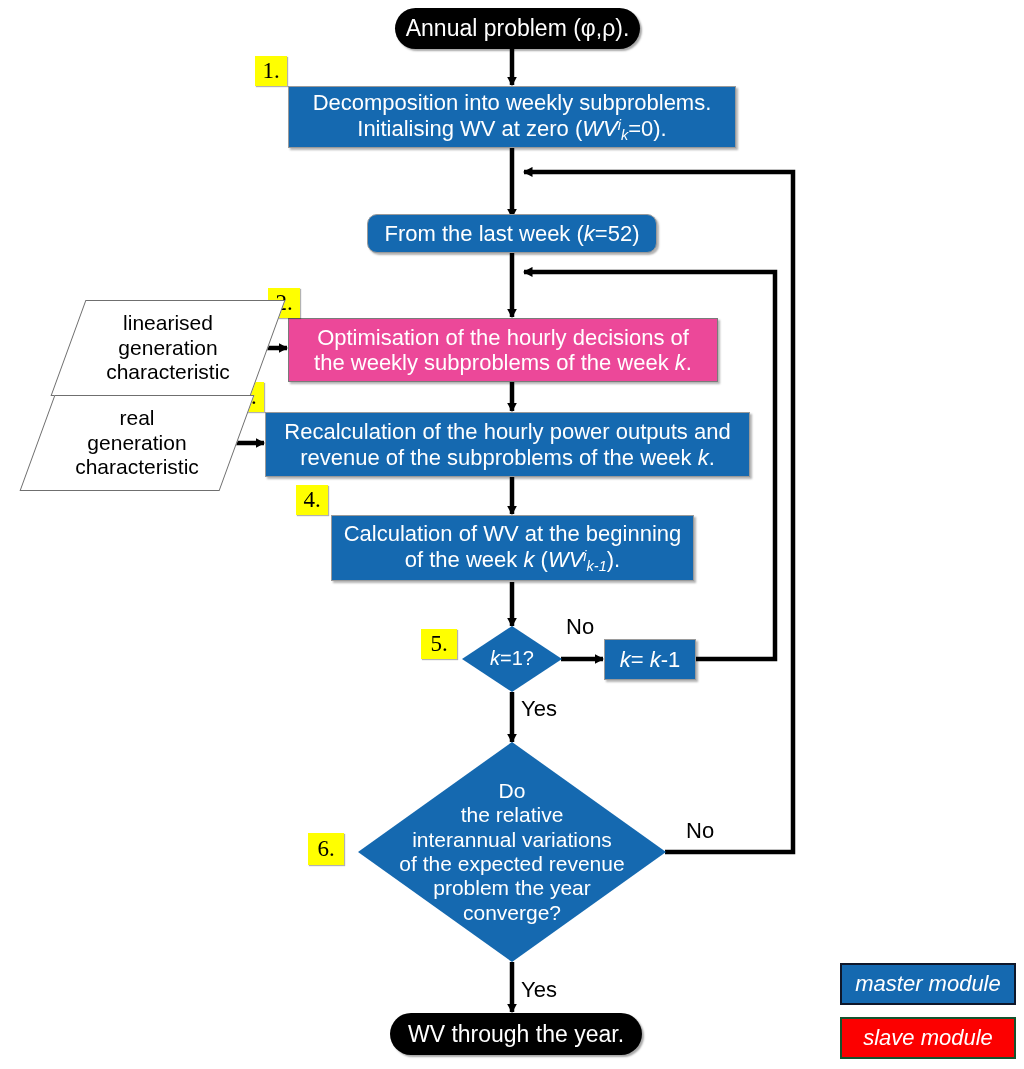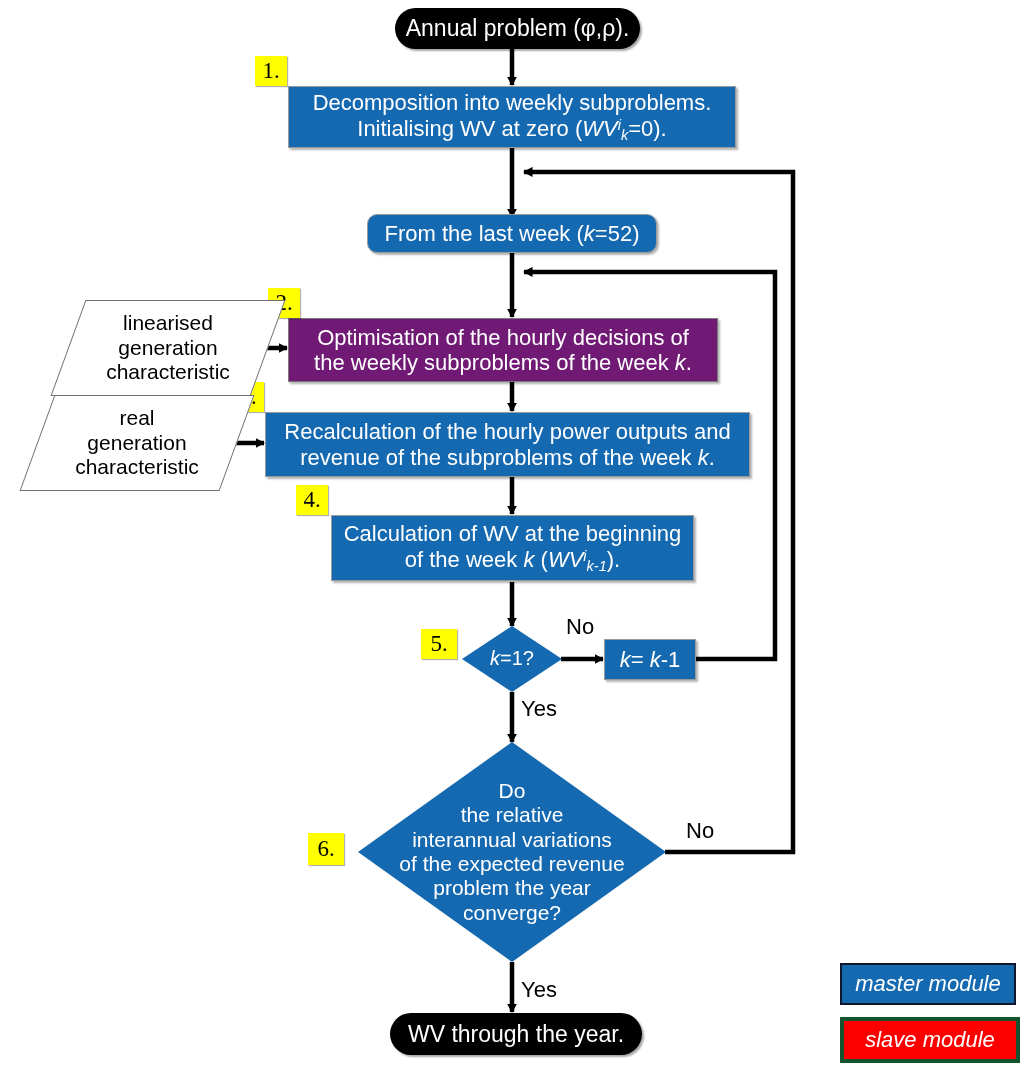--- a/index.html
+++ b/index.html
@@ -11,21 +11,21 @@
   .node{position:absolute;box-sizing:border-box;display:flex;align-items:center;
         justify-content:center;text-align:center;line-height:1.15;}
 
   
   .terminal{background:#000000;color:#ffffff;border-radius:22px;font-size:23px;
             box-shadow:2px 2px 2px rgba(0,0,0,.35);}
 
   
   .proc{background:#1569B0;color:#ffffff;border:1px solid #9a9a9a;font-size:22px;
         box-shadow:2px 2px 2px rgba(0,0,0,.30);}
-  .proc.slave{background:#701a75;border:1px solid #7a7a7a;}
+  .proc.slave{background:#ec4899;border:1px solid #7a7a7a;}
 
   
   .diamond{position:absolute;}
   .diamond .dshape{position:absolute;inset:0;background:#1569B0;
         clip-path:polygon(50% 0,100% 50%,50% 100%,0 50%);}
   .diamond .dtext{position:absolute;inset:0;display:flex;align-items:center;
         justify-content:center;color:#fff;text-align:center;line-height:1.16;}
 
   
   .para{position:absolute;}
@@ -39,21 +39,21 @@
         font-size:23px;display:flex;align-items:center;justify-content:center;
         box-shadow:1px 1px 1px rgba(0,0,0,.3);}
 
   
   .elabel{position:absolute;color:#000;font-size:22px;background:transparent;}
 
   
   .legend-item{position:absolute;display:flex;align-items:center;justify-content:center;
         font-style:italic;font-size:22px;color:#ffffff;border:2px solid #0f172a;}
   .legend-item.master{background:#1569B0;}
-  .legend-item.slave{background:#FC0000;border:4px solid #14532d;}
+  .legend-item.slave{background:#FC0000;border:2px solid #14532d;}
 
   i.v{margin-top:12px;}
   sub{font-size:.66em;font-style:italic;vertical-align:-.28em;}
   sup{font-size:.66em;font-style:italic;vertical-align:.42em;}
 </style>
 </head>
 <body>
 
 <div id="canvas">
 

